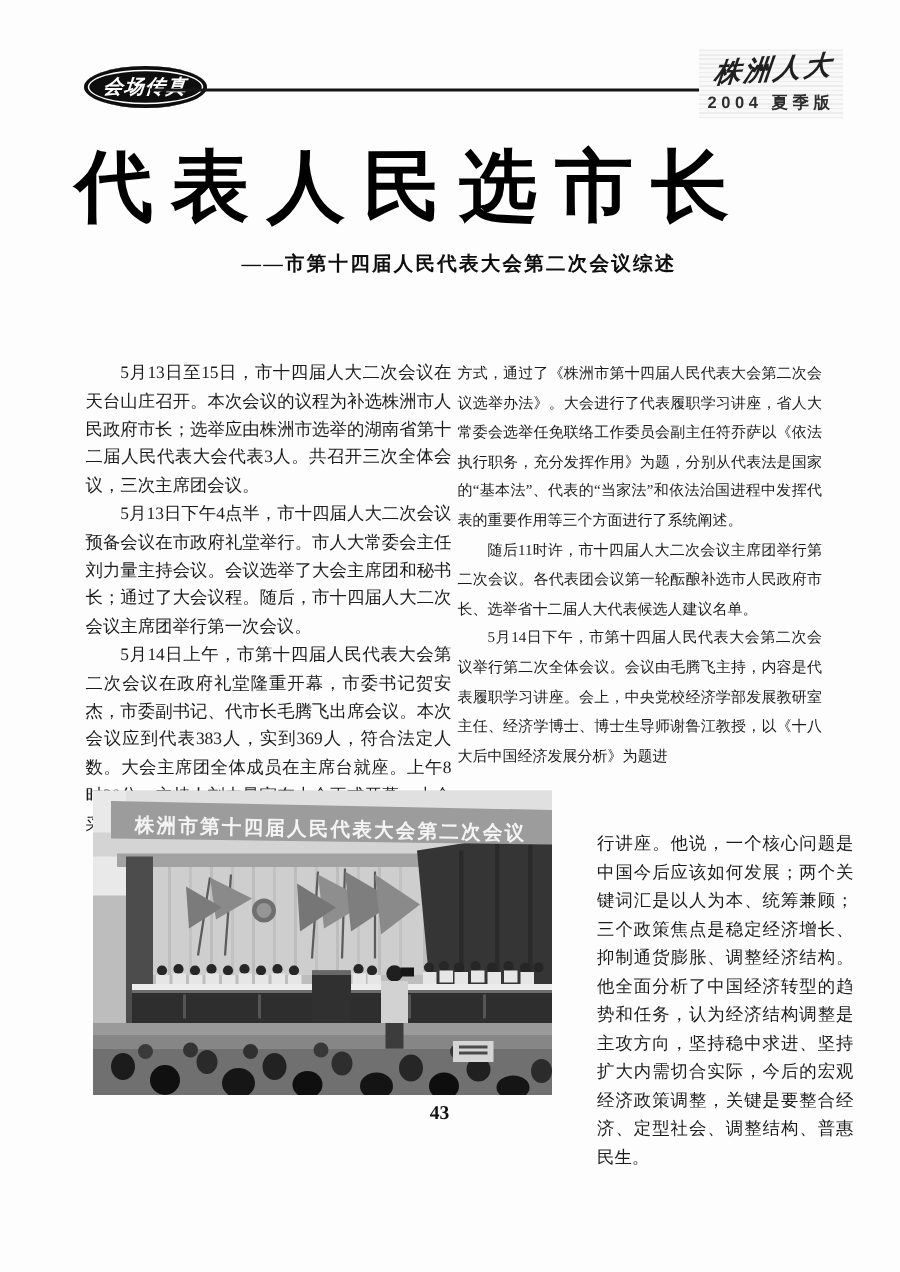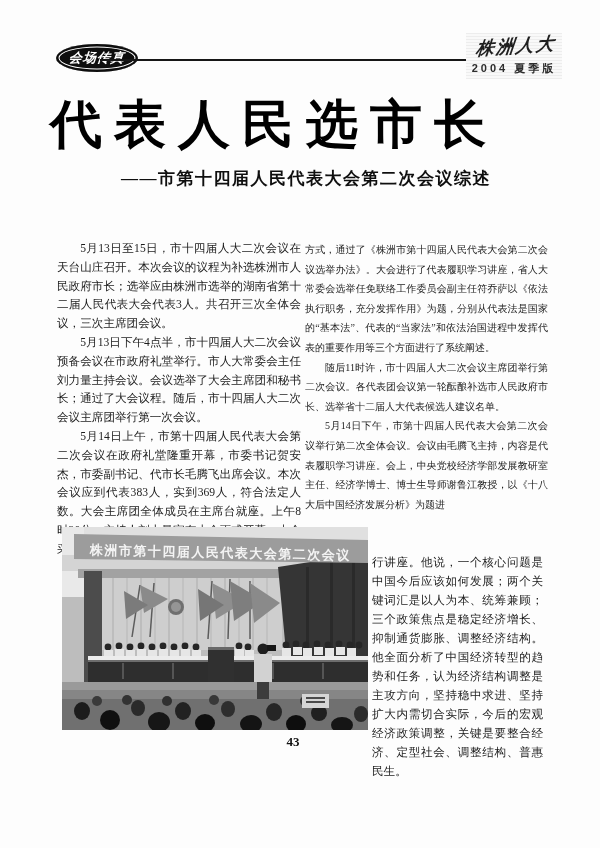--- a/index.html
+++ b/index.html
@@ -21,29 +21,29 @@
                transform:rotate(-4deg) skewX(-10deg);}
   .edition{position:absolute;left:466px;top:61px;width:96px;text-align:center;
            font-size:11px;font-weight:bold;letter-spacing:3px;color:#2d2d2d;
            font-family:"Liberation Sans","DejaVu Sans",sans-serif;}
 
   
   .title{position:absolute;left:0;right:0;top:90px;text-align:left;
          font-family:"Liberation Sans","DejaVu Sans",sans-serif;
          font-size:52px;font-weight:900;letter-spacing:12px;text-indent:12px;color:#000;margin-left:38px;}
   .subtitle{position:absolute;left:12px;right:0;top:167px;text-align:center;
-            font-size:17px;font-weight:bold;letter-spacing:1.5px;color:#0f0f0f;}
+            font-size:13px;font-weight:bold;letter-spacing:1.5px;color:#0f0f0f;}
 
   
   .col{position:absolute;text-align:justify;margin-top:34px;}
   .col p{margin:0;}
   .col p.indent{text-indent:2em;}
   .col-left{left:57px;top:206px;width:244px;font-size:11.6px;line-height:18.8px;}
   .col-right{left:305px;top:206px;width:243px;font-size:10px;line-height:19.6px;}
-  .col-wrap{left:372px;top:519px;width:171px;font-size:11.6px;line-height:19px;}
+  .col-wrap{left:398px;top:519px;width:171px;font-size:11.6px;line-height:19px;}
 
   
   .photo{position:absolute;left:62px;top:527px;width:306px;height:203px;}
   .photo svg{display:block;}
 
   
   .pagenum{position:absolute;left:278px;top:734px;width:30px;text-align:center;
            font-size:13px;font-weight:bold;color:#111;}
 </style>
 </head>

